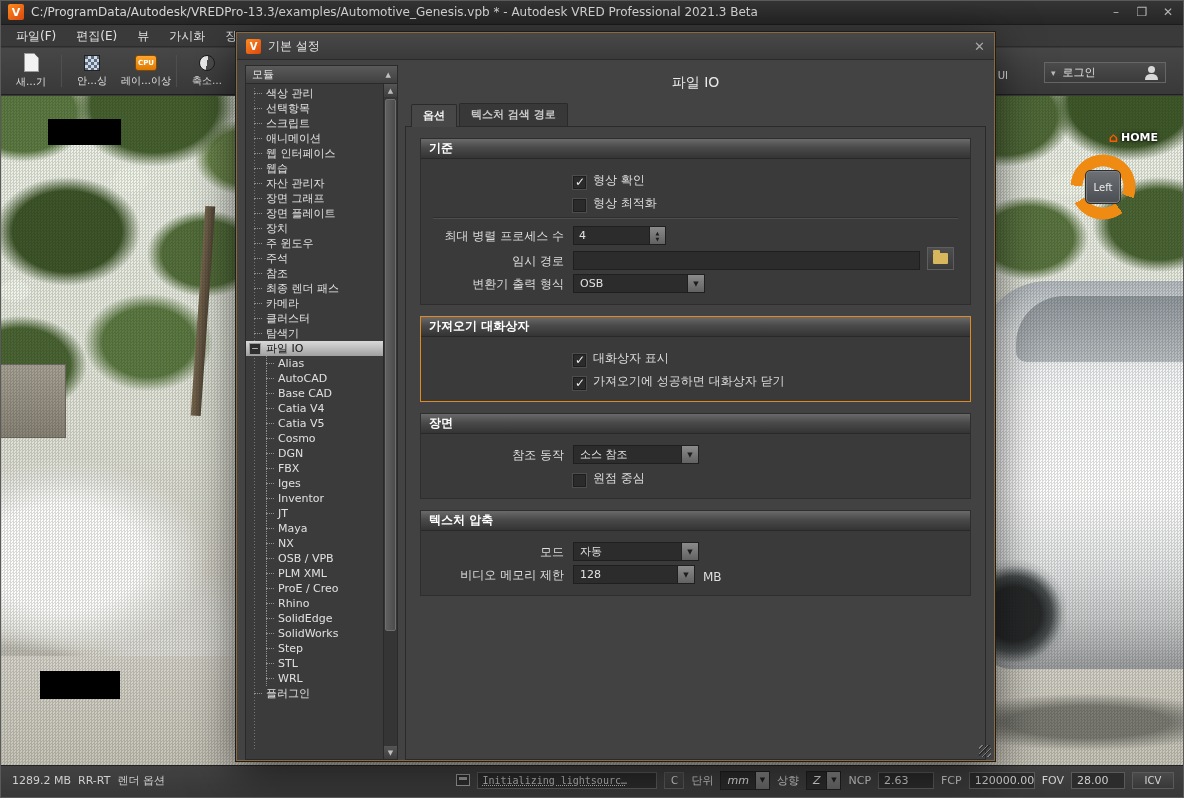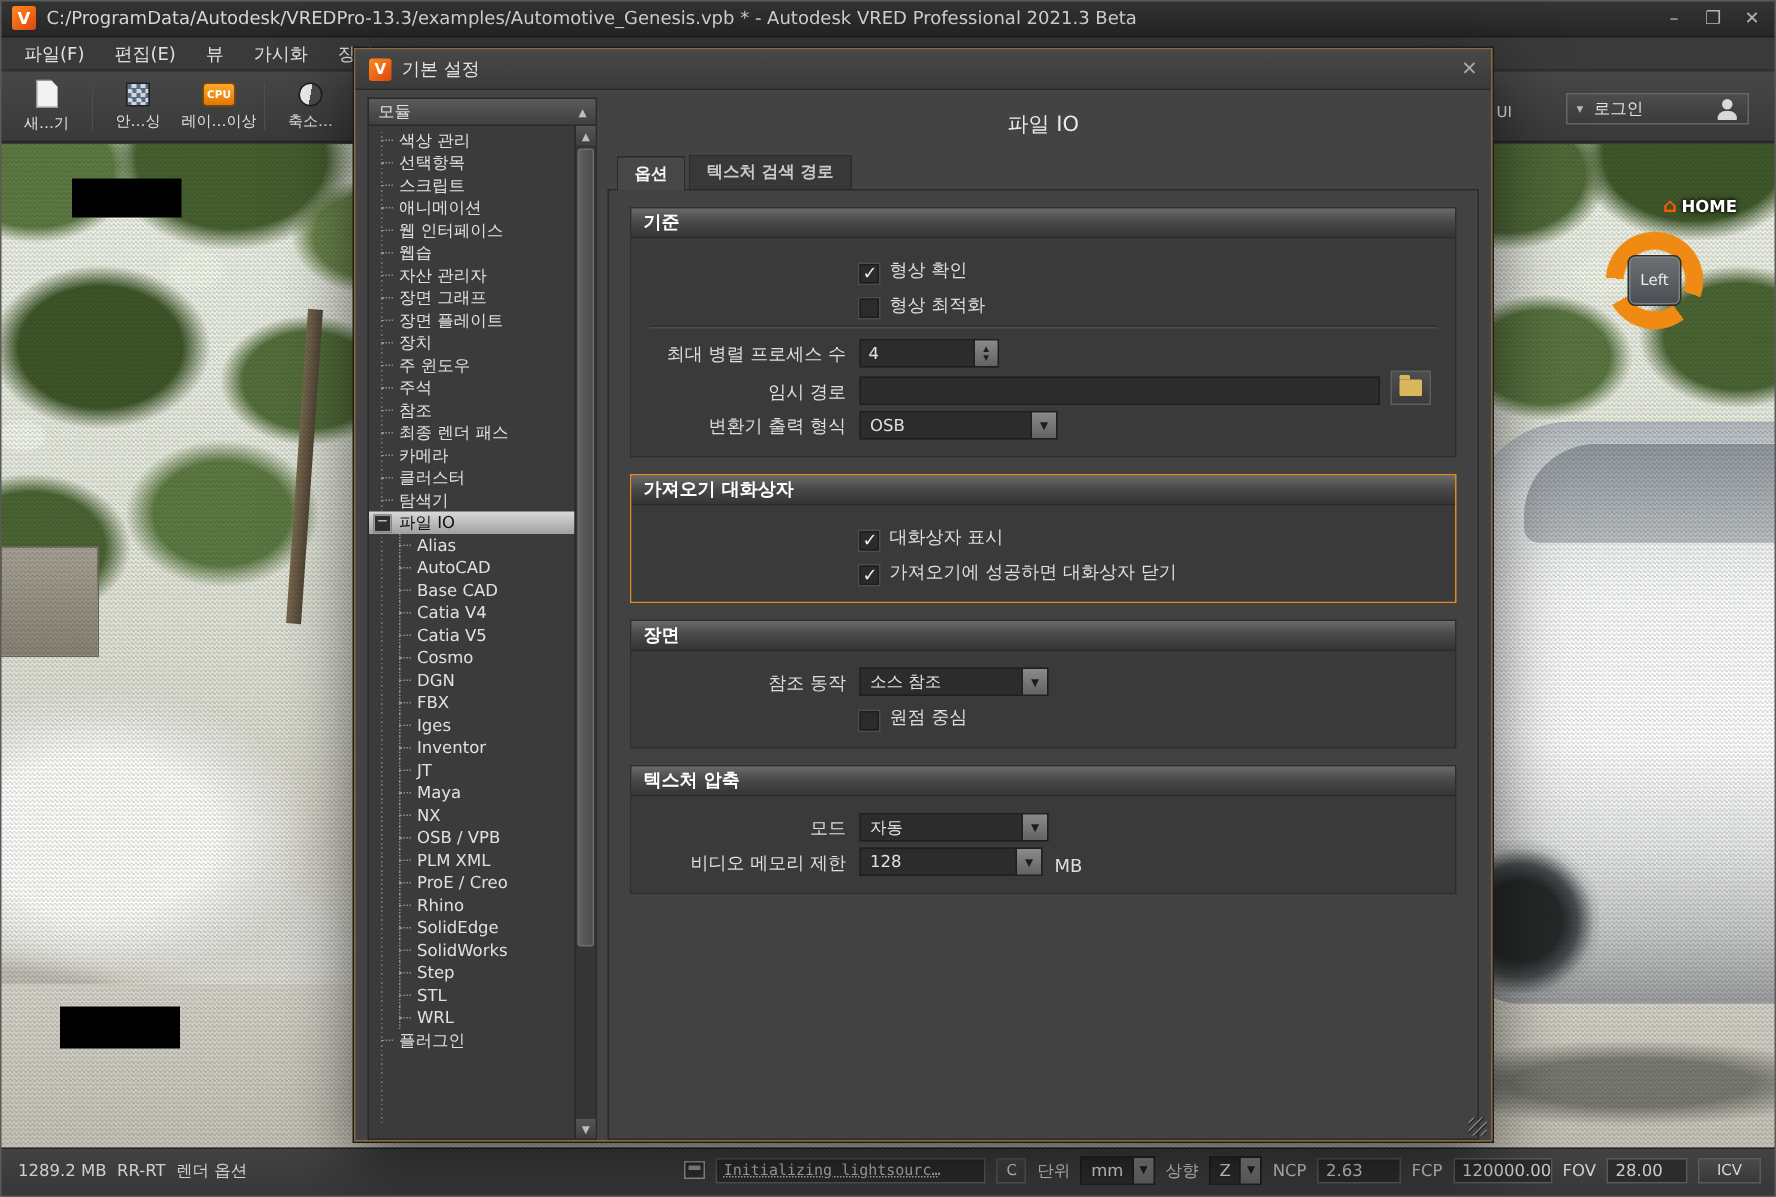--- a/index.html
+++ b/index.html
@@ -135,21 +135,21 @@
   .progress { width:180px; height:17px; background:#2c2c2c; border:1px solid #5a5a5a;
     display:flex; align-items:center; padding:0 4px; overflow:hidden; white-space:nowrap;
     font-family:"DejaVu Sans Mono","Liberation Mono",monospace; font-size:10px; color:#b9b9b9;
     text-decoration:underline dotted; }
   .sb-btn { height:17px; min-width:20px; padding:0 4px; border:1px solid #5a5a5a;
     background:linear-gradient(#4a4a4a,#383838); color:#d5d5d5; display:flex;
     align-items:center; justify-content:center; font-size:10px; }
   .sb-field { height:17px; background:#2c2c2c; border:1px solid #5a5a5a; color:#cccccc;
     padding:0 5px; display:flex; align-items:center; font-size:11px; }
   .w-ncp { width:56px; } .w-fcp { width:66px; } .w-fov { width:54px; }
-  .sb-combo { height:17px; }
+  .sb-combo { height:17px;font-style:italic; }
   .icv { width:42px; }
 
   
   .combo { display:flex; align-items:stretch; height:19px; background:#2c2c2c; border:1px solid #1f1f1f; }
   .combo-value { flex:1; display:flex; align-items:center; padding:0 6px; font-size:11px; color:#e0e0e0; white-space:nowrap; }
   .combo-arrow { width:17px; flex:none; border-left:1px solid #1f1f1f;
     background:linear-gradient(#8b8b8b,#626262); color:#1d1d1d; font-size:7px;
     display:flex; align-items:center; justify-content:center; }
   .sb-combo .combo-arrow { width:14px; }
 

